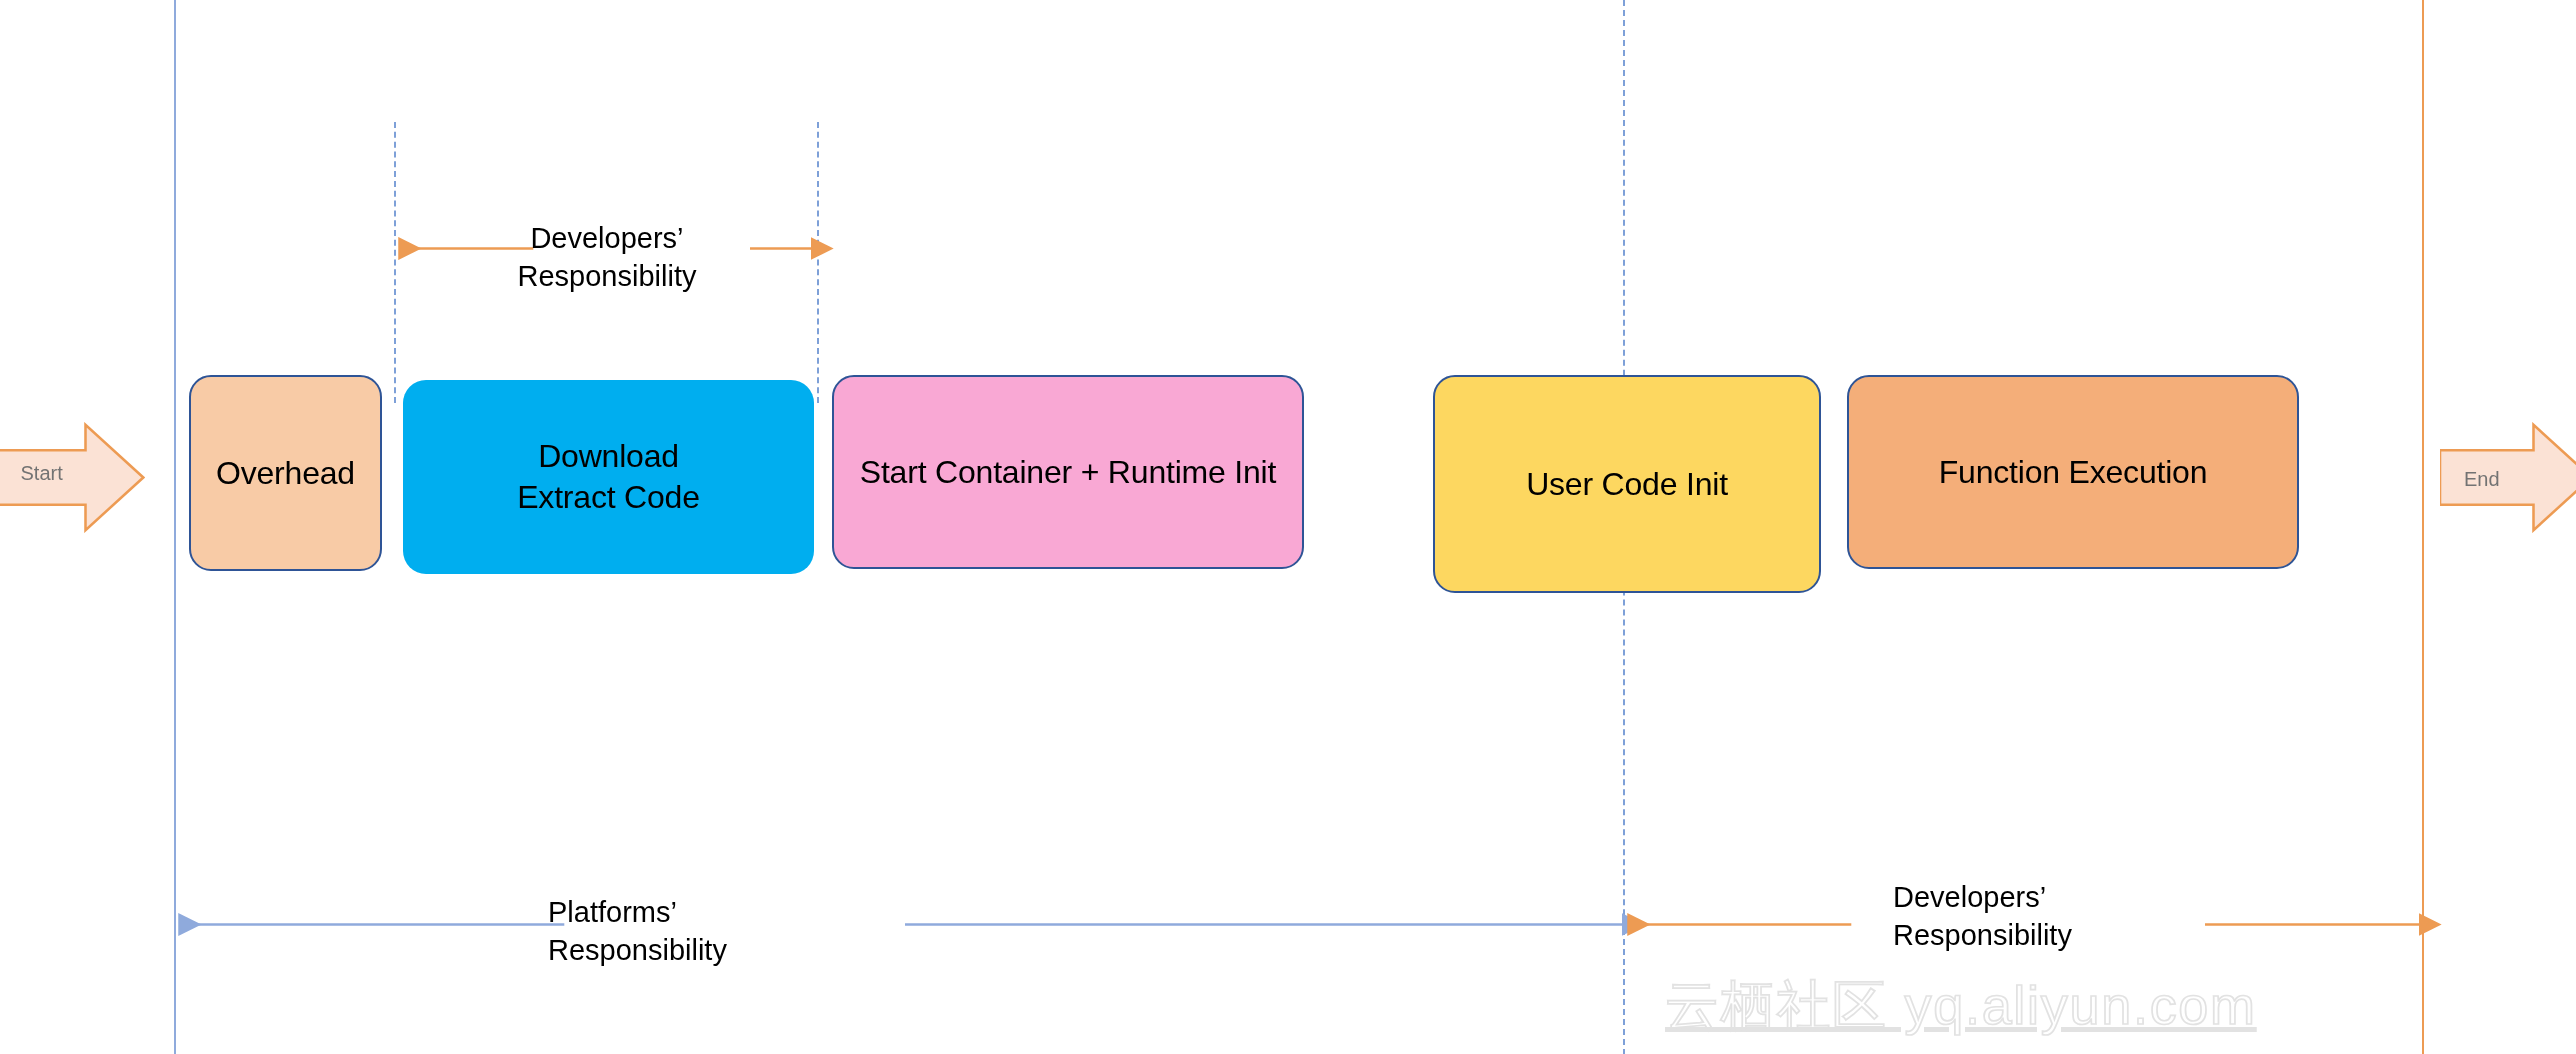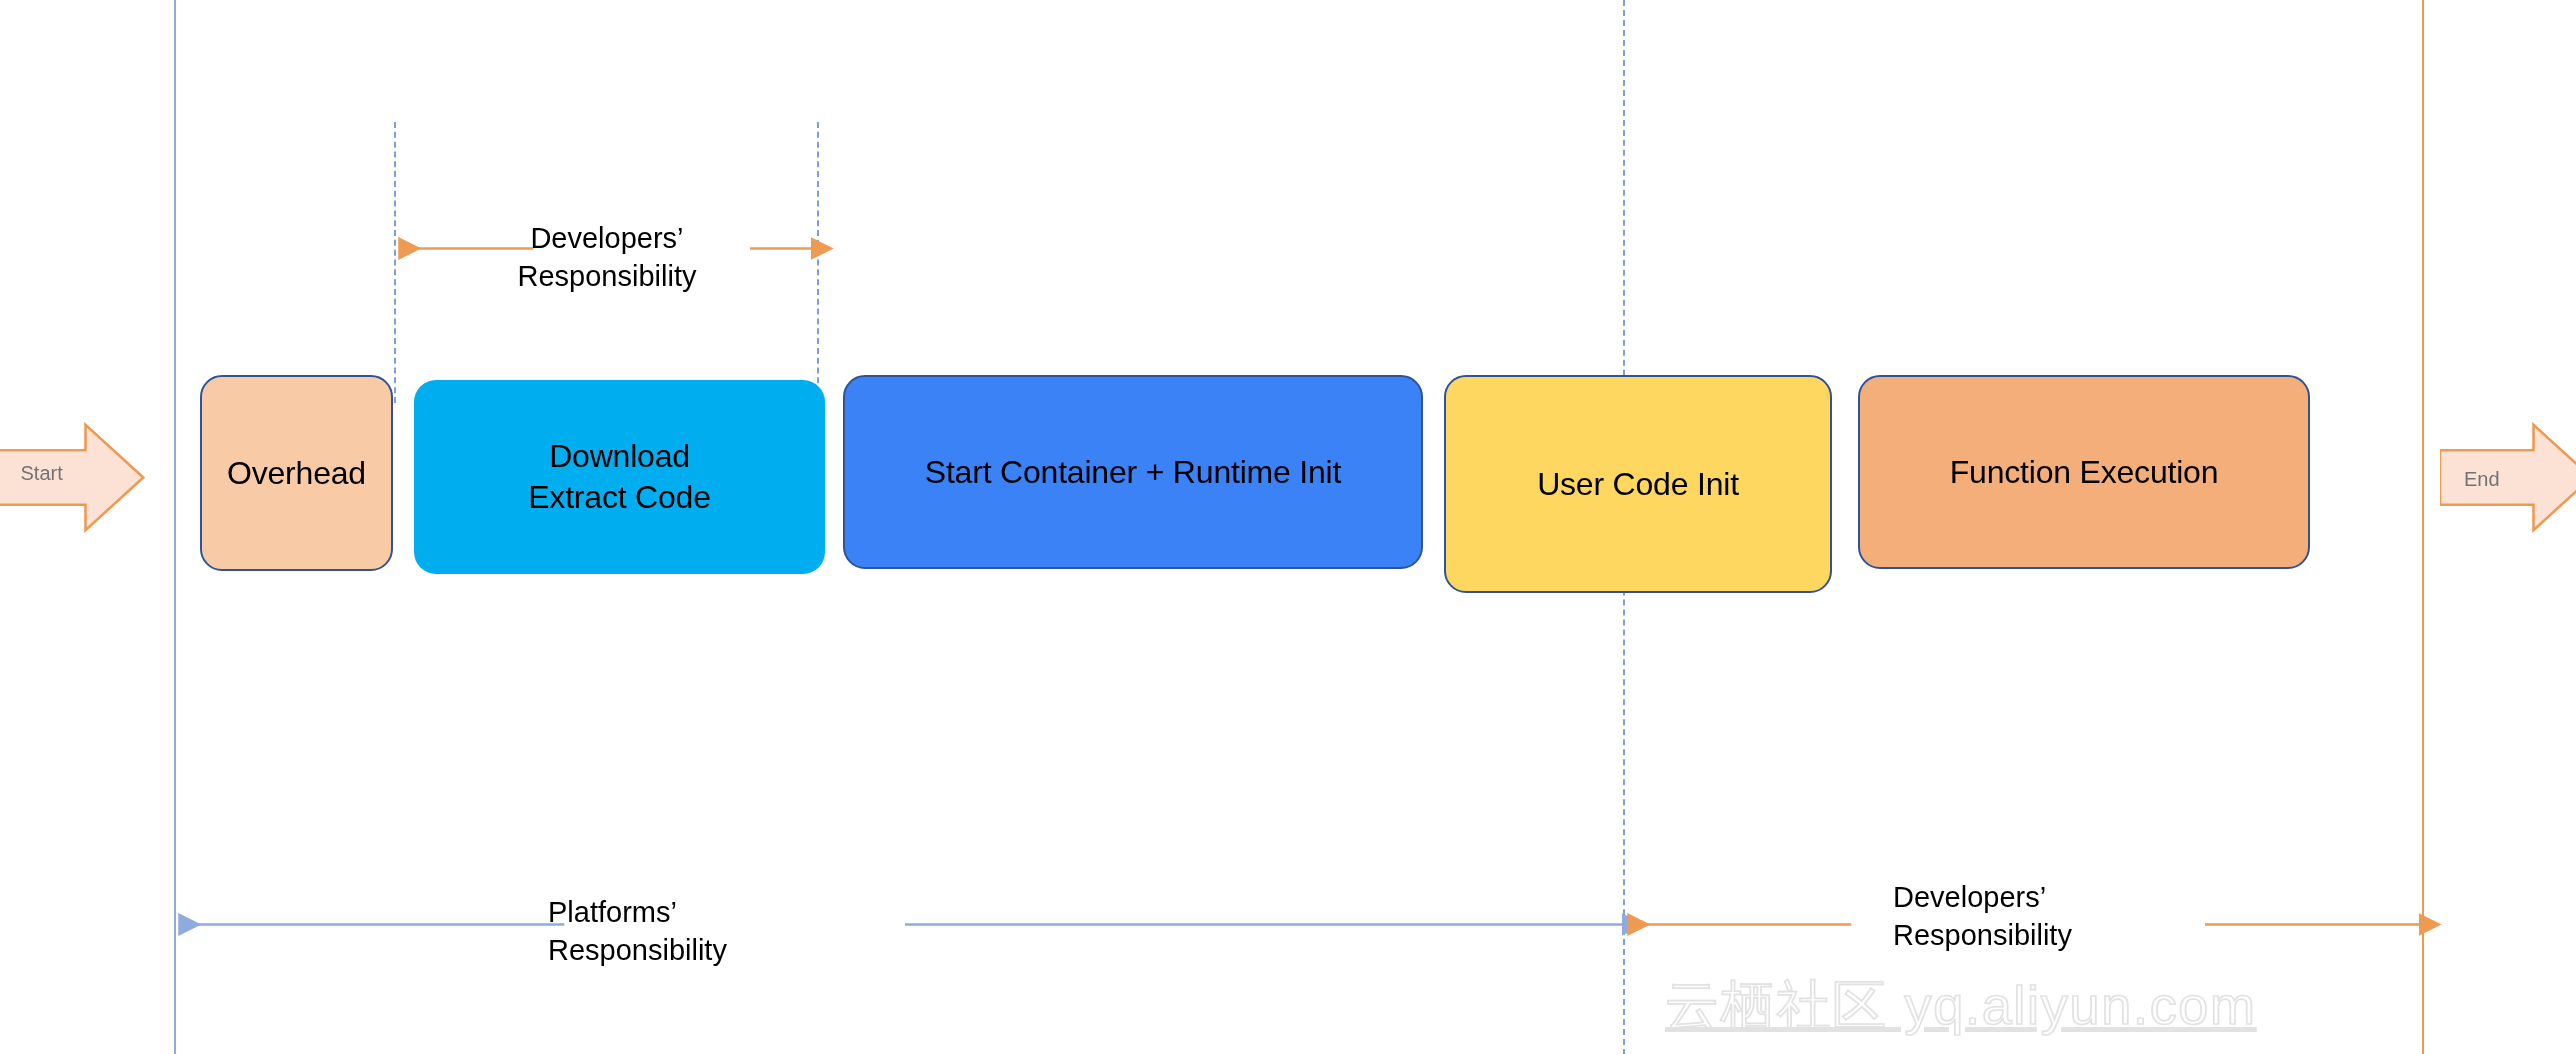--- a/index.html
+++ b/index.html
@@ -46,24 +46,24 @@
     border: 2.6px solid #2E5496;
     display: flex;
     align-items: center;
     justify-content: center;
     text-align: center;
     color: #000000;
     font-size: 32px;
     line-height: 1.28;
     letter-spacing: -0.2px;
     white-space: pre-line;
-    margin-left: 11px;
   }
   .proc-box.noborder {
     border-color: transparent;
+    border-radius: 23px;
   }
 
   
   .block-arrow {
     position: absolute;
     display: flex;
     align-items: center;
     justify-content: center;
   }
   .block-arrow svg { display: block; }
@@ -147,21 +147,21 @@
 
   <div class="proc-box" style="left:189px; top:375px; width:193px; height:196px; background:#F8CBA6;">
     <span>Overhead</span>
   </div>
 
   <div class="proc-box noborder" style="left:403px; top:380px; width:411px; height:194px; background:#00AEEF;">
     <span>Download
 Extract Code</span>
   </div>
 
-  <div class="proc-box" style="left:832px; top:375px; width:580px; height:194px; background:#3b82f6;">
+  <div class="proc-box" style="left:832px; top:375px; width:472px; height:194px; background:#f9a8d4;">
     <span>Start Container + Runtime Init</span>
   </div>
 
   <div class="proc-box" style="left:1433px; top:375px; width:388px; height:218px; background:#FDD760;">
     <span>User Code Init</span>
   </div>
 
   <div class="proc-box" style="left:1847px; top:375px; width:452px; height:194px; background:#F4AE79;">
     <span>Function Execution</span>
   </div>

